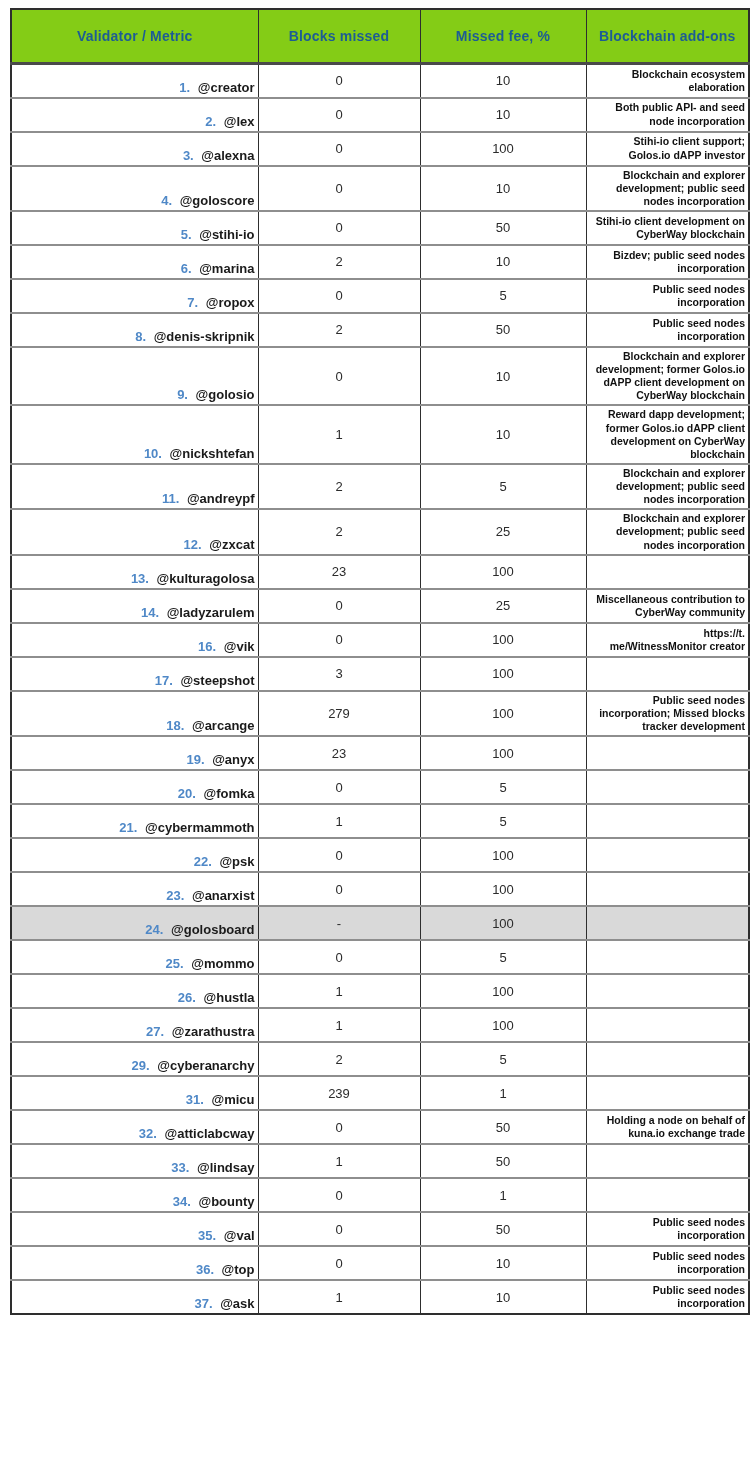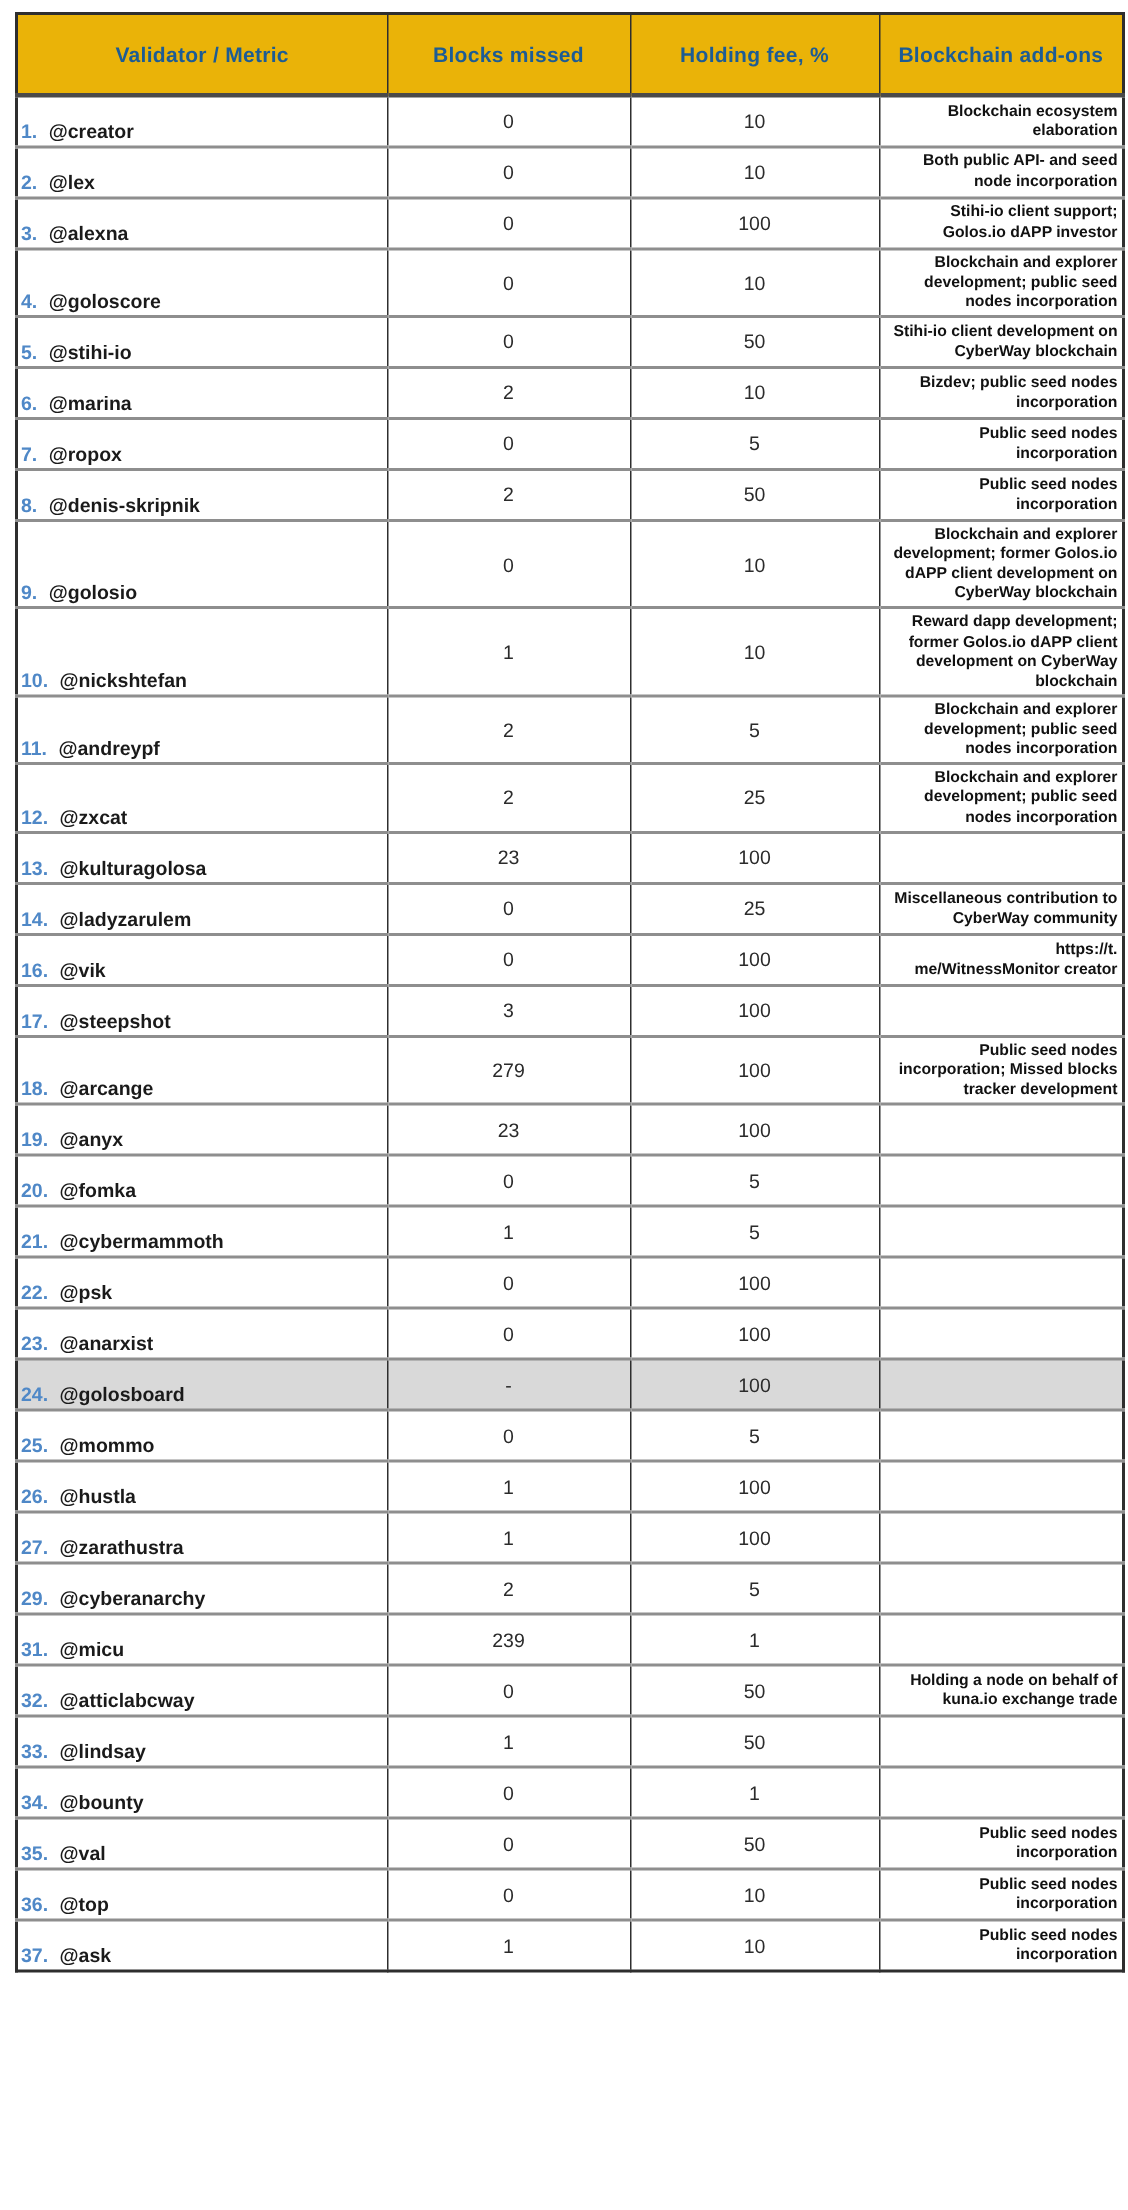--- a/index.html
+++ b/index.html
@@ -31,37 +31,37 @@
     height: 48px;
     text-align: center;
     vertical-align: middle;
     font-weight: bold;
     font-size: 14px;
     letter-spacing: 0.2px;
     color: var(--header-blue, #1d5c94);
     border-left: 1px solid #2e2e2e;
     border-bottom: 3px solid #4a4a4a;
     padding: 2px 4px;
-    background: #eab308;
+    background: #84cc16;
   }
   th:first-child { border-left: none; }
 
   tbody tr { height: 34px; }
   tbody td {
     border-left: 1px solid #2e2e2e;
     border-top: 2px solid #8e8e8e;
     padding: 0;
     background: #ffffff;
   }
   tbody tr:first-child td { border-top: none; }
   tbody td:first-child { border-left: none; }
 
   td.name {
     vertical-align: bottom;
-    text-align: left;
+    text-align: right;
     padding: 3px 3px 1px 2px;
     font-weight: bold;
     font-size: 13px;
     color: #1a1a1a;
     line-height: 1.15;
   }
   td.name .num {
     color: var(--number-blue, #4f88c7);
     margin-right: 4px;
   }
@@ -97,21 +97,21 @@
     <colgroup>
       <col class="c-name">
       <col class="c-blocks">
       <col class="c-fee">
       <col class="c-addons">
     </colgroup>
     <thead>
       <tr>
         <th>Validator / Metric</th>
         <th>Blocks missed</th>
-        <th>Holding fee, %</th>
+        <th>Missed fee, %</th>
         <th>Blockchain add-ons</th>
       </tr>
     </thead>
     <tbody>
         <tr>
     <td class="name"><span class="num">1. </span><span class="vname">@creator</span></td>
     <td class="blocks">0</td>
     <td class="fee">10</td>
     <td class="addons">Blockchain ecosystem elaboration</td>
   </tr>

